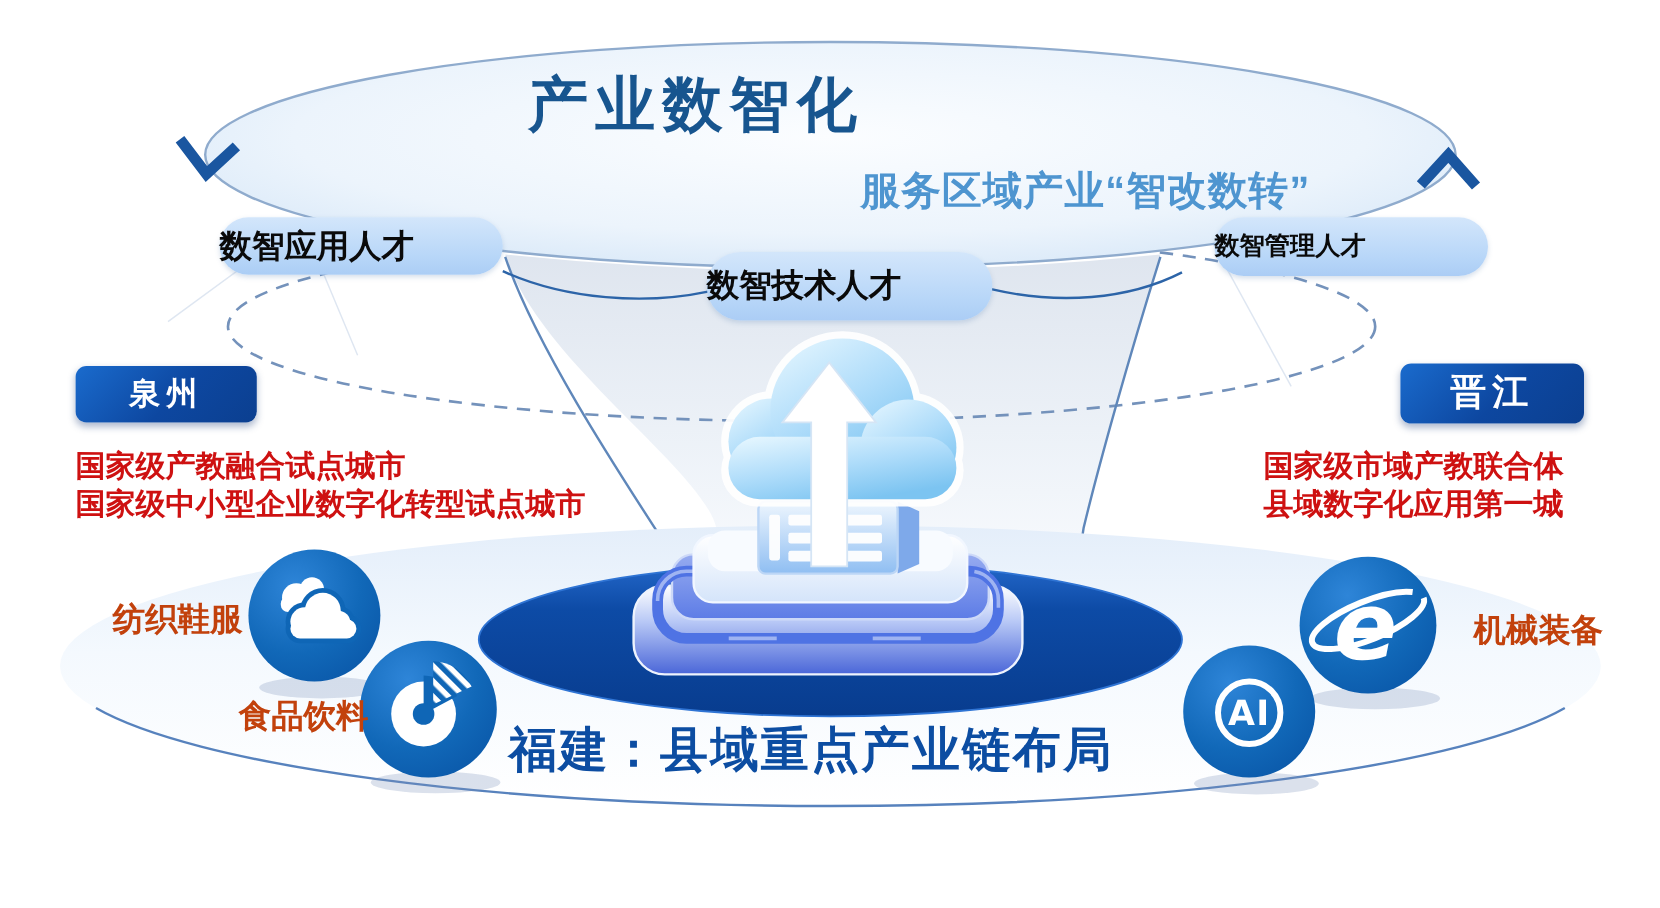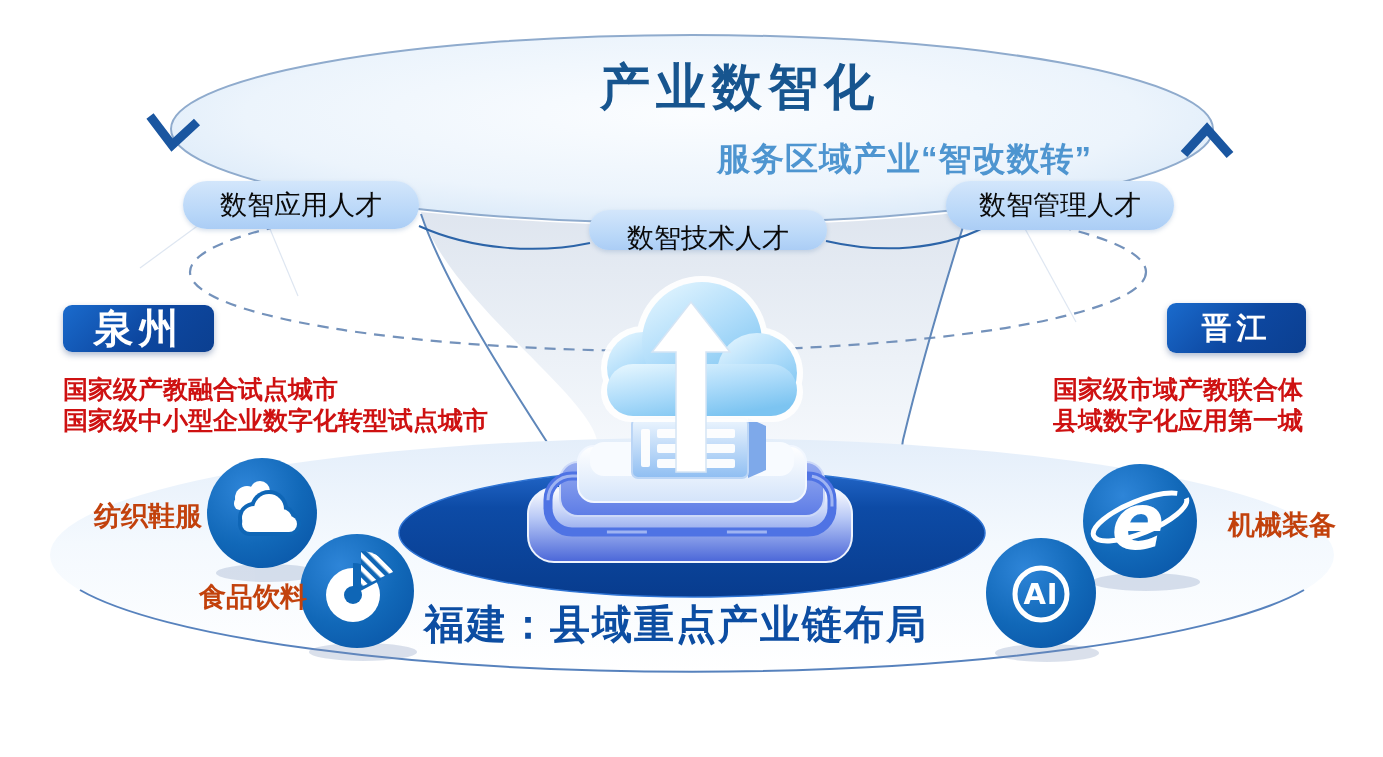--- a/index.html
+++ b/index.html
@@ -1,35 +1,35 @@
 <!DOCTYPE html>
 <html><head>
 <meta charset="utf-8">
 <style>
   html,body{margin:0;padding:0;background:#fff;}
   .stage{position:relative;width:1383px;height:757px;overflow:hidden;background:#ffffff;
          font-family:"Liberation Sans","DejaVu Sans",sans-serif;}
   .stage svg.bg{position:absolute;left:0;top:0;z-index:1;}
   .txt{position:absolute;z-index:3;}
-  .page-title{left:440px;top:54px;width:600px;text-align:center;
+  .page-title{left:440px;top:54px;width:600px;text-align:left;
     font-size:50px;font-weight:900;letter-spacing:6px;color:#17558F;}
   .page-subtitle{left:292px;top:137px;width:800px;text-align:right;
     font-size:33px;font-weight:800;letter-spacing:1px;color:#4E95D0;}
-  .pill{position:absolute;z-index:3;text-align:center;color:#0a0a0a;font-weight:400;
+  .pill{position:absolute;z-index:3;color:#0a0a0a;font-weight:700;
     background:linear-gradient(180deg,#d3e6fb 0%,#b7d6f8 70%,#abcdf5 100%);
     border-radius:28px;box-shadow:0 2px 4px rgba(90,130,180,.25);}
   .pill.p-left{left:183px;top:181px;width:236px;height:48px;line-height:48px;font-size:27px;}
-  .pill.p-center{left:589px;top:210px;width:238px;height:40px;line-height:56px;font-size:27px;}
-  .pill.p-right{left:946px;top:181px;width:228px;height:49px;line-height:49px;font-size:27px;}
+  .pill.p-center{left:589px;top:210px;width:238px;height:57px;line-height:56px;font-size:27px;}
+  .pill.p-right{left:1012px;top:181px;width:228px;height:49px;line-height:49px;font-size:21px;}
   .citybox{position:absolute;z-index:3;text-align:center;color:#ffffff;font-weight:800;
     letter-spacing:5px;border-radius:9px;
     background:linear-gradient(135deg,#1a6bcd 0%,#0d47a0 55%,#0b3f90 100%);
     box-shadow:0 3px 6px rgba(30,60,120,.35);}
-  .citybox.c-left{left:63px;top:305px;width:151px;height:47px;line-height:47px;font-size:40px;}
-  .citybox.c-right{left:1167px;top:303px;width:139px;height:50px;line-height:50px;font-size:30px;}
+  .citybox.c-left{left:63px;top:305px;width:151px;height:47px;line-height:47px;font-size:26px;}
+  .citybox.c-right{left:1167px;top:303px;width:153px;height:50px;line-height:50px;font-size:30px;}
   .honors{position:absolute;z-index:3;color:#CE1111;font-weight:800;font-size:25px;line-height:31px;}
   .honors.h-left{left:63px;top:374px;width:460px;text-align:left;}
   .honors.h-right{left:1026px;top:374px;width:304px;text-align:center;}
   .ind-label{position:absolute;z-index:3;width:140px;text-align:center;
     color:#c2410c;font-weight:800;font-size:27px;}
   .il-textile{left:78px;top:498px;}
   .il-food{left:183px;top:579px;}
   .il-machine{left:1212px;top:507px;}
   .il-ic{left:1120px;top:579px;}
   .footer-caption{left:376px;top:597px;width:600px;text-align:center;

